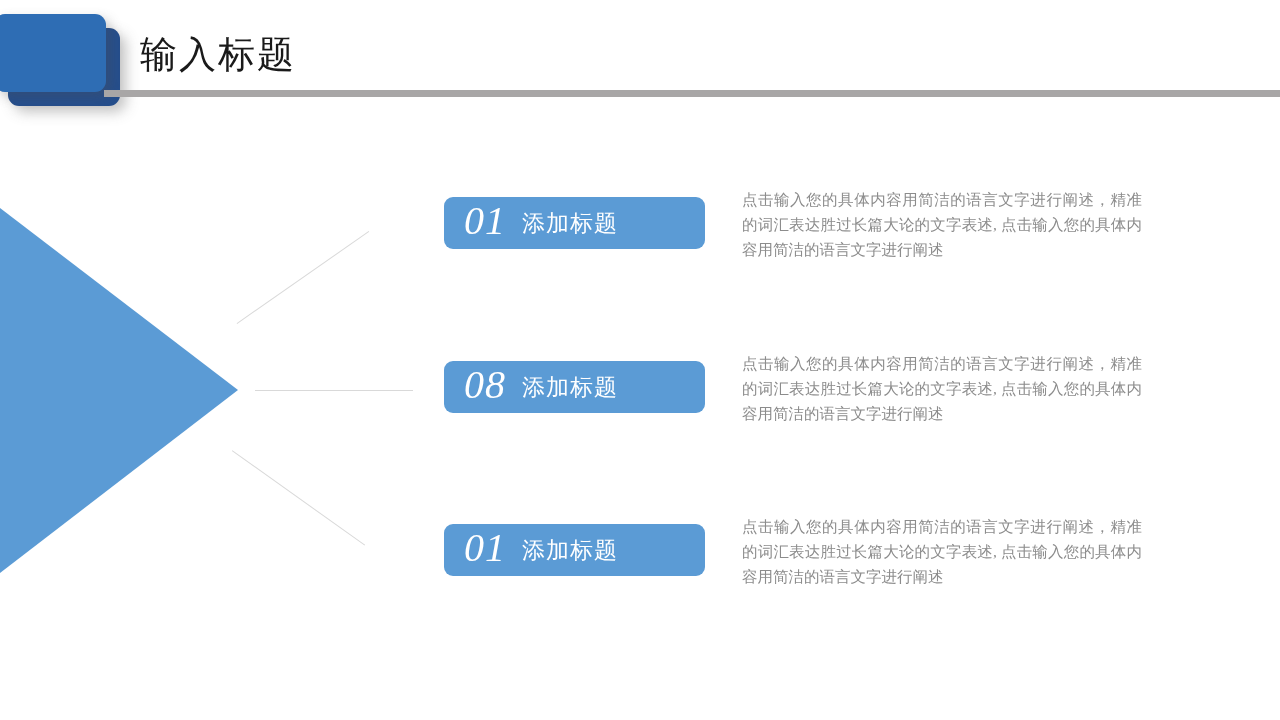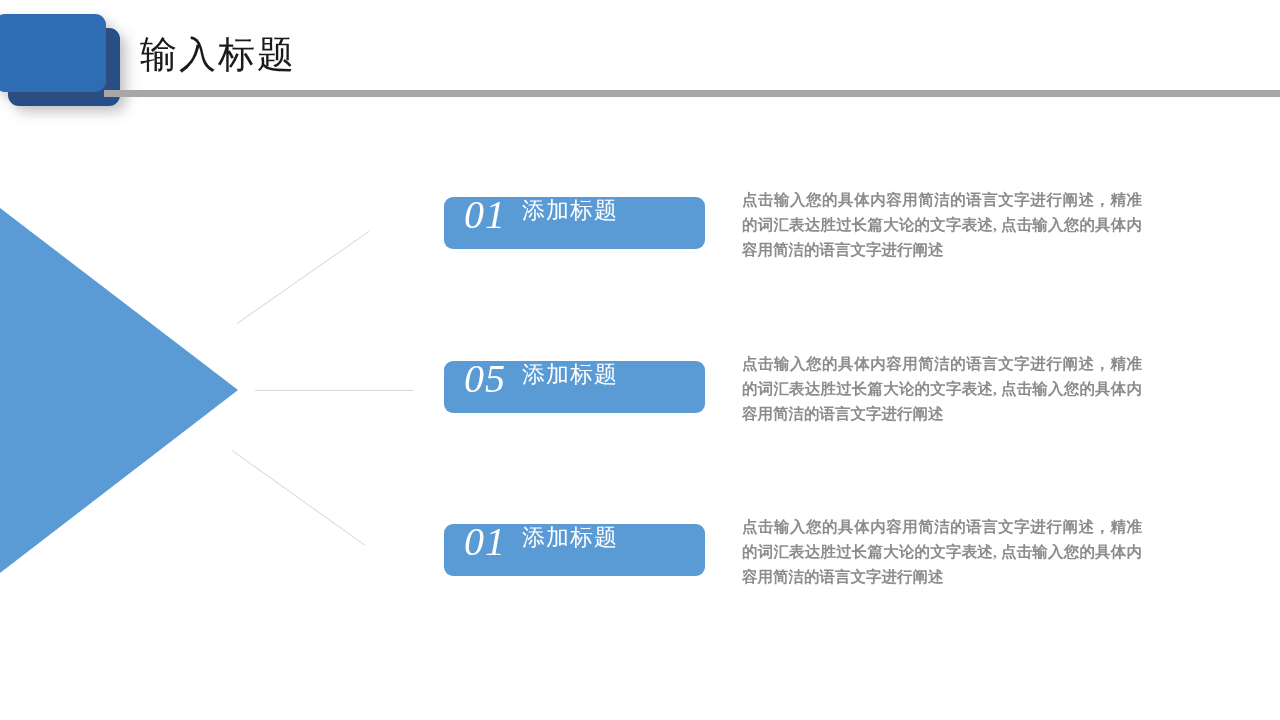--- a/index.html
+++ b/index.html
@@ -109,21 +109,21 @@
 
   .title-chip {
     position: absolute;
     left: 0;
     top: 0;
     width: 261px;
     height: 52px;
     background: #5B9BD5;
     border-radius: 9px;
     display: flex;
-    align-items: flex-start;
+    align-items: center;
     box-sizing: border-box;
     padding-left: 20px;
   }
   .chip-number {
     font-family: "Liberation Serif", "DejaVu Serif", serif;
     font-style: italic;
     font-size: 40px;
     line-height: 40px;
     color: #ffffff;
     letter-spacing: 1px;
@@ -143,21 +143,20 @@
   .item-body {
     position: absolute;
     left: 298px;
     top: -10px;
     width: 400px;
     font-family: "Liberation Serif", "DejaVu Serif", serif;
     font-size: 15.5px;
     line-height: 25px;
     color: #8C8C8C;
     text-align: justify;
-    font-weight: bold;
   }
 </style>
 </head>
 <body>
 
 <div id="slide">
 
   <div class="header-badge-back"></div>
   <div class="header-badge-front"></div>
 
@@ -176,21 +175,21 @@
   <div class="item item-1">
     <div class="title-chip">
       <span class="chip-number">01</span>
       <span class="chip-label">添加标题</span>
     </div>
     <div class="item-body">点击输入您的具体内容用简洁的语言文字进行阐述，精准的词汇表达胜过长篇大论的文字表述, 点击输入您的具体内容用简洁的语言文字进行阐述</div>
   </div>
 
   <div class="item item-2">
     <div class="title-chip">
-      <span class="chip-number">05</span>
+      <span class="chip-number">08</span>
       <span class="chip-label">添加标题</span>
     </div>
     <div class="item-body">点击输入您的具体内容用简洁的语言文字进行阐述，精准的词汇表达胜过长篇大论的文字表述, 点击输入您的具体内容用简洁的语言文字进行阐述</div>
   </div>
 
   <div class="item item-3">
     <div class="title-chip">
       <span class="chip-number">01</span>
       <span class="chip-label">添加标题</span>
     </div>

